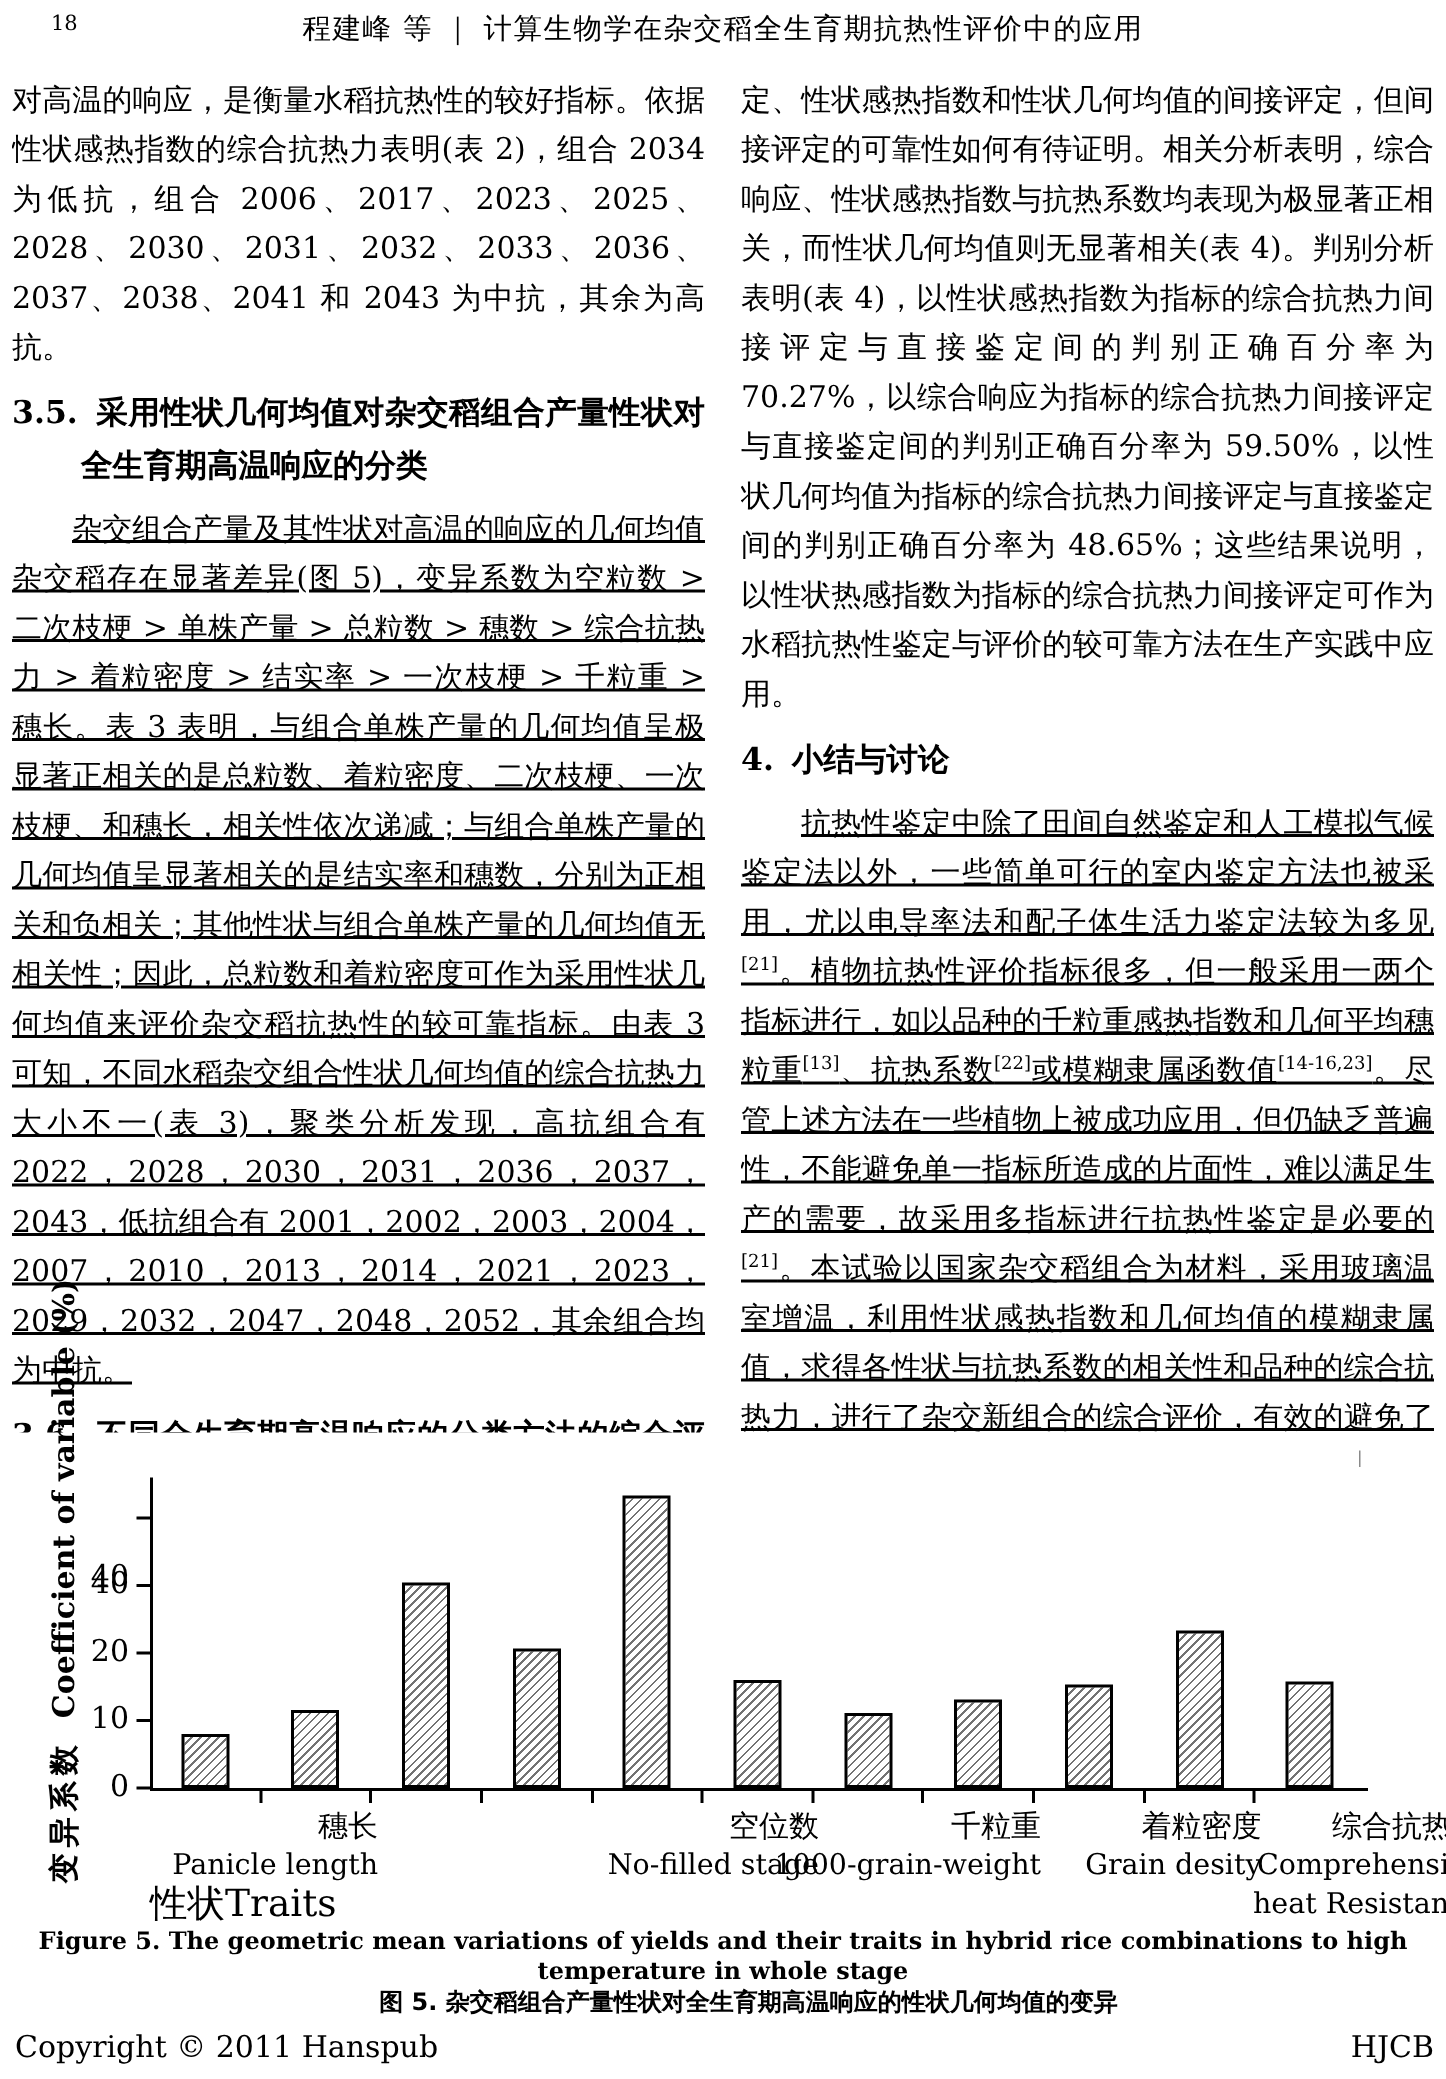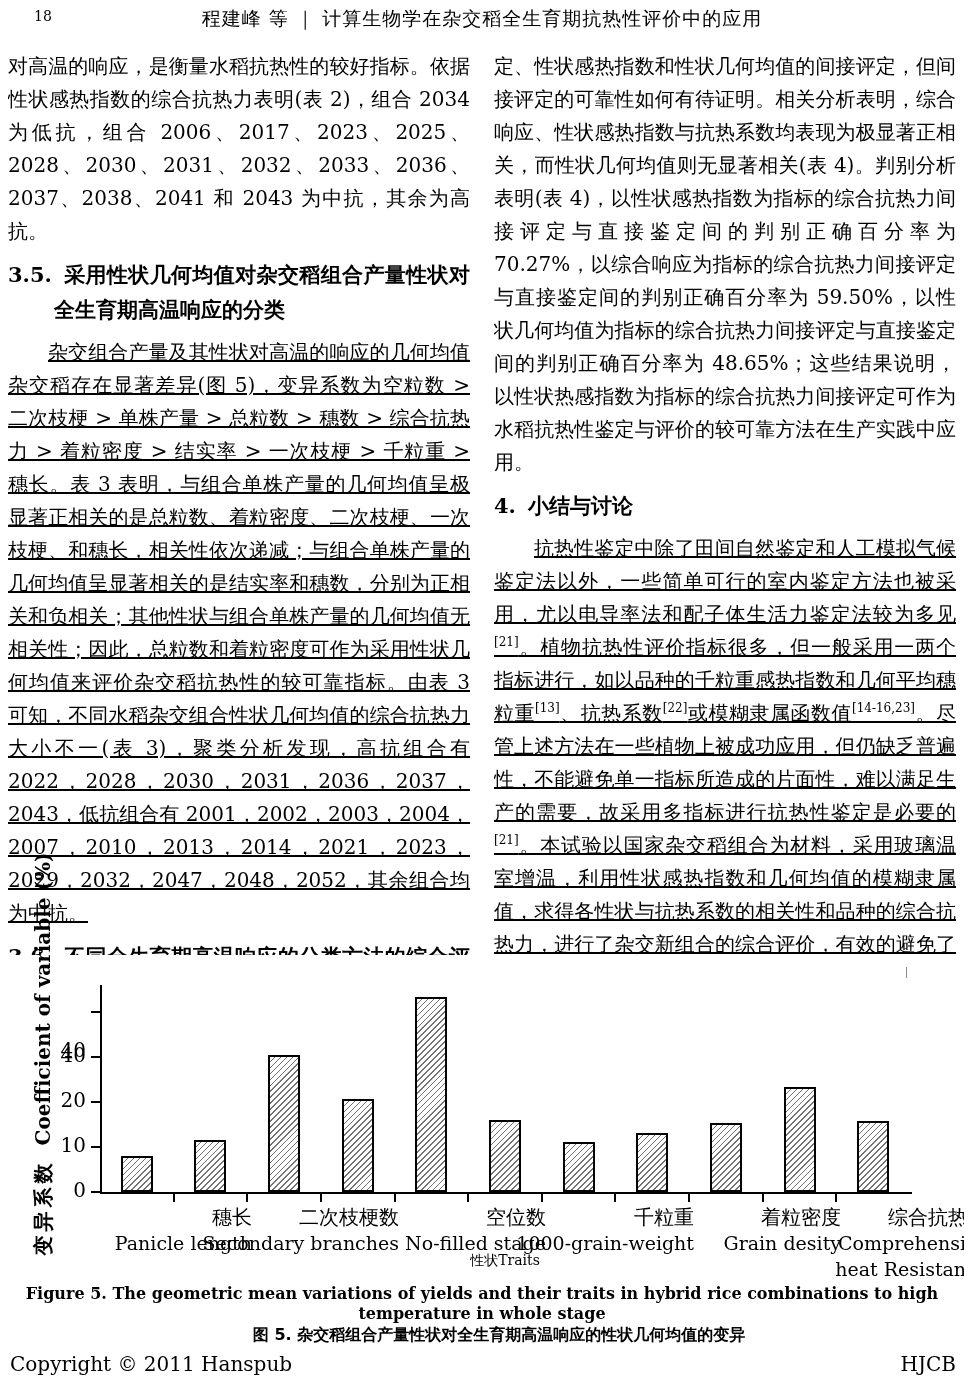--- a/index.html
+++ b/index.html
@@ -29,21 +29,21 @@
   .yticklabel{position:absolute;left:46px;width:40px;text-align:right;font-size:20px;}
   .xtick{position:absolute;top:239px;width:2px;height:8px;background:#000;}
   .bar{position:absolute;width:32px;box-sizing:border-box;border:2px solid #000;
        background-color:#fff;
        background-image:repeating-linear-gradient(135deg,rgba(255,255,255,0) 0 3px,#737373 3px 4.2px);}
   .glabel{position:absolute;top:249px;width:230px;text-align:right;font-size:20px;line-height:26px;}
   .glabel-en{font-size:19px;line-height:26px;}
   .ylabel{position:absolute;left:-122px;top:122px;width:330px;text-align:center;
           transform:rotate(-90deg);font-size:20px;font-weight:600;white-space:nowrap;}
   .ylabel .zh{margin-right:14px;letter-spacing:4px;}
-  .xtitle{position:absolute;left:100px;top:297px;width:810px;text-align:center;font-size:14px;}
+  .xtitle{position:absolute;left:100px;top:297px;width:810px;font-size:25px;}
   .stray{position:absolute;left:906px;top:12px;width:1px;height:11px;background:#8a8a8a;}
   
   .caption{position:absolute;top:1284px;left:0;width:100%;text-align:center;font-weight:bold;}
   .cap-en{font-size:16px;line-height:20px;}
   .cap-zh{font-size:16px;line-height:22px;font-family:"DejaVu Sans","Liberation Sans",sans-serif;padding-left:34px;}
   
   .footer{position:absolute;left:10px;top:1352px;width:946px;display:flex;
           justify-content:space-between;font-size:20px;}
   .journal{font-weight:normal;}
 </style>
@@ -110,24 +110,20 @@
         <div class="xtick" style="left: 688px;"></div>
         <div class="bar" style="left: 710px; top: 168px; height: 69px;"></div>
         <div class="xtick" style="left: 762px;"></div>
         <div class="bar" style="left: 784px; top: 132px; height: 105px;"></div>
         <div class="xtick" style="left: 835px;"></div>
         <div class="bar" style="left: 857px; top: 166px; height: 71px;"></div>
         <div class="glabel" style="left: 22px;">
           <div>穗长</div>
           <div class="glabel-en">Panicle length</div>
         </div>
-        <div class="glabel" style="left: 169px;">
-          <div>二次枝梗数</div>
-          <div class="glabel-en">Secondary  branches</div>
-        </div>
         <div class="glabel" style="left: 316px;">
           <div>空位数</div>
           <div class="glabel-en">No-filled stage</div>
         </div>
         <div class="glabel" style="left: 464px;">
           <div>千粒重</div>
           <div class="glabel-en">1000-grain-weight</div>
         </div>
         <div class="glabel" style="left: 611px;">
           <div>着粒密度</div>

